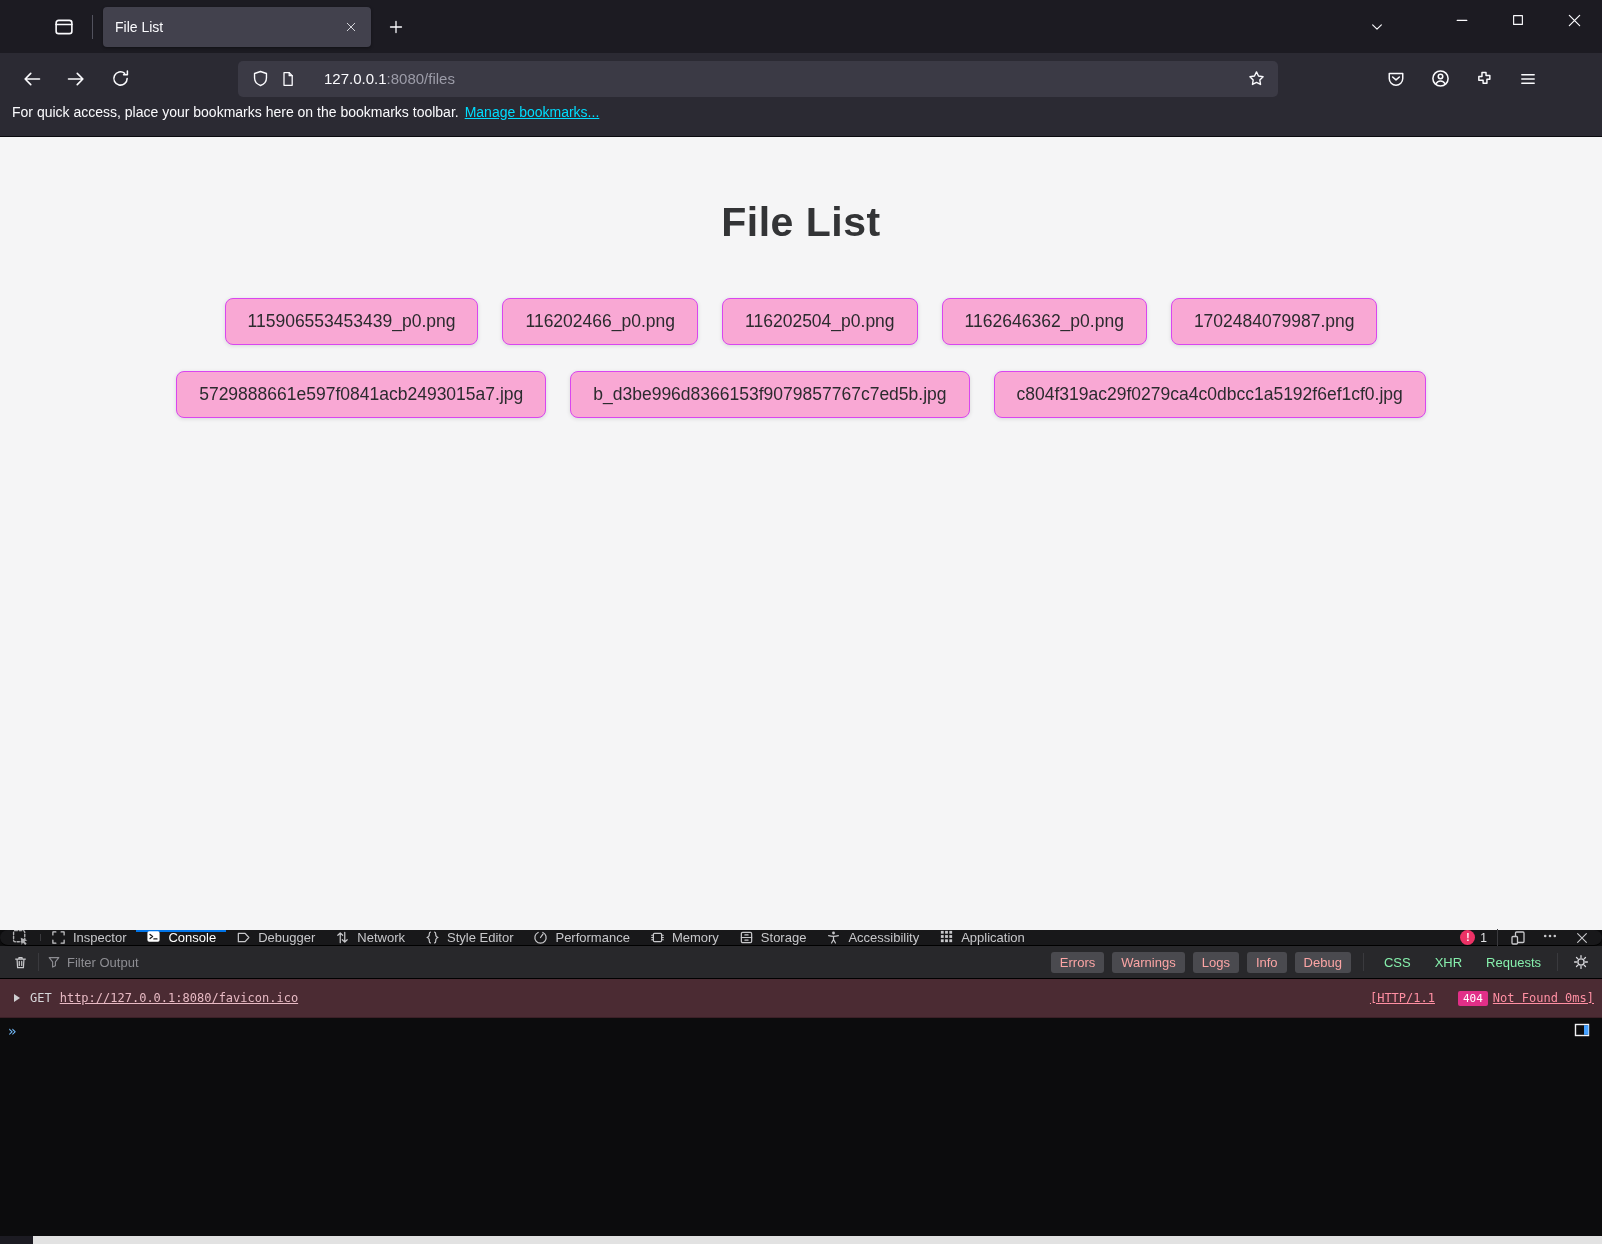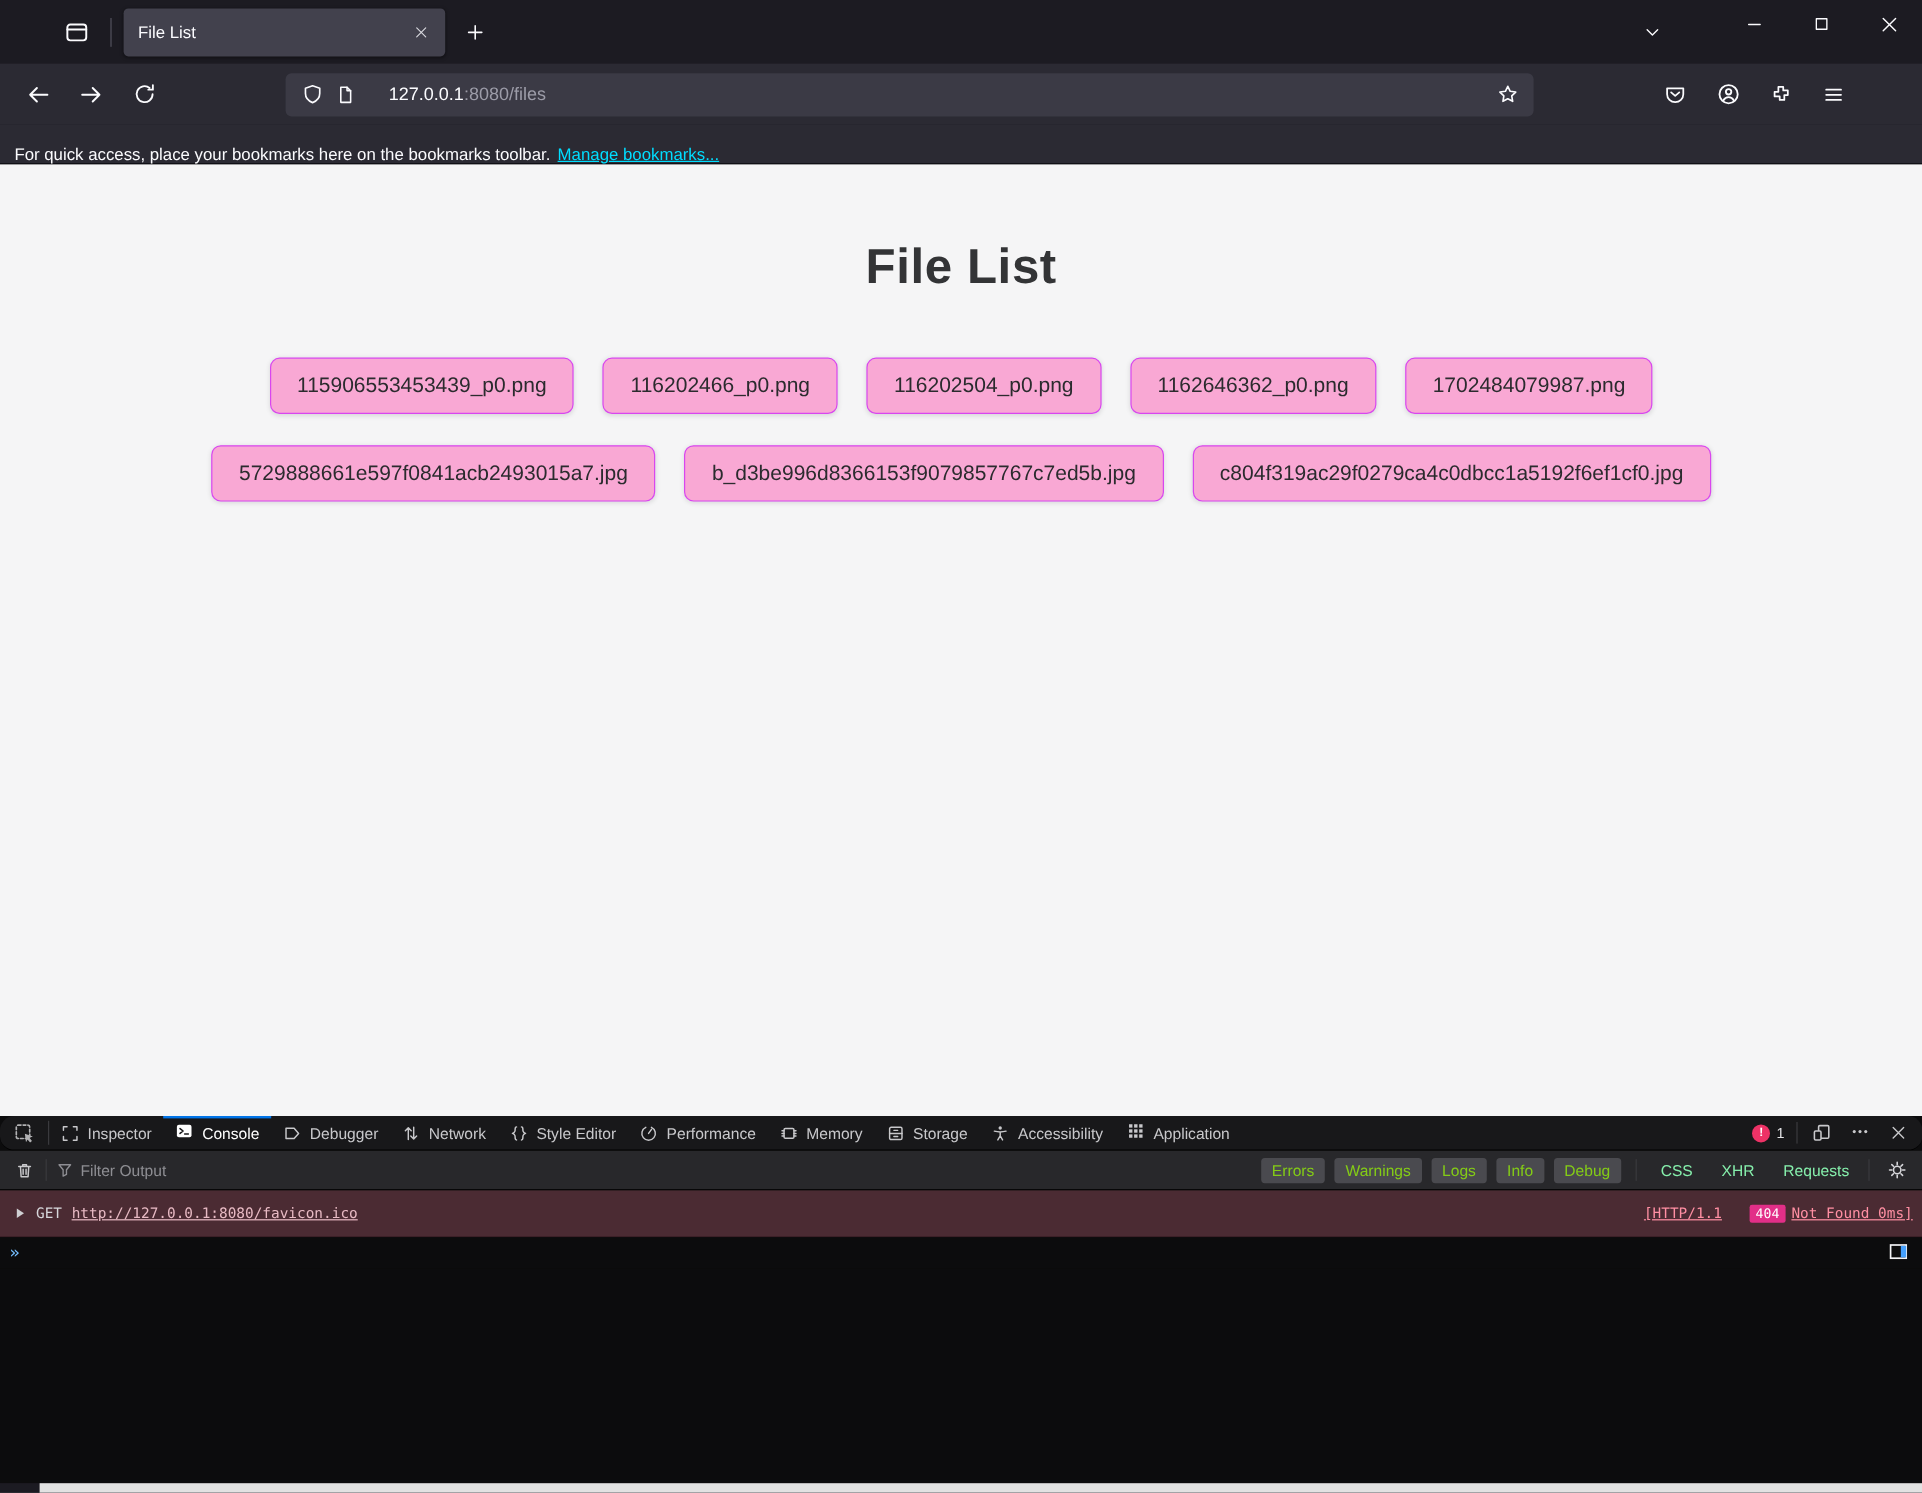--- a/index.html
+++ b/index.html
@@ -26,47 +26,47 @@
   .navbar { height:51px; background:#2b2a33; display:flex; align-items:center; flex:none; padding:0 10px; }
   .nav-btn { width:36px; height:36px; border:none; background:transparent; color:#fbfbfe; display:flex; align-items:center; justify-content:center; border-radius:4px; margin:0 4px; }
   .urlbar { height:36px; flex:none; width:1040px; margin-left:96px; background:#3b3a45; border-radius:5px; display:flex; align-items:center; padding:0 8px; color:#fbfbfe; }
   .urlbar .u-icon { width:28px; height:28px; display:flex; align-items:center; justify-content:center; color:#fbfbfe; }
   .url-text { font-size:15px; margin-left:22px; flex:1; text-align:left; white-space:nowrap; }
   .url-host { color:#fbfbfe; }
   .url-rest { color:#9c9ca8; }
   .nav-right { display:flex; align-items:center; margin-left:96px; }
 
   
-  .bookmarksbar { height:33px; background:#2b2a33; display:flex; align-items:flex-end; padding:0 12px; flex:none; font-size:14px; color:#fbfbfe; border-bottom:1px solid #0a0a0f; }
+  .bookmarksbar { height:33px; background:#2b2a33; display:flex; align-items:flex-start; padding:0 12px; flex:none; font-size:14px; color:#fbfbfe; border-bottom:1px solid #0a0a0f; }
   .bm-link { color:#00ddff; text-decoration:underline; margin-left:6px; cursor:pointer; }
 
   
   .content { height:793px; background:#f5f5f6; flex:none; overflow:hidden; text-align:center; }
   .page-title { margin-top:62px; font-size:41px; font-weight:bold; color:#333436; letter-spacing:.5px; }
   .files { width:1360px; margin:52px auto 0; display:flex; flex-wrap:wrap; justify-content:center; gap:26px 24px; }
   .file-btn { background:#f9a8d4; border:1px solid #d946ef; border-radius:8px; padding:12px 22px; font-size:17.5px; color:#2b2b2e; font-family:"Liberation Sans", sans-serif; box-shadow:0 1px 4px rgba(0,0,0,.12); cursor:pointer; white-space:nowrap; }
 
   
   .devtools { flex:1; display:flex; flex-direction:column; background:#0c0c0d; color:#b1b1b3; }
-  .dt-tabbar { height:29px; background:#18181a; display:flex; align-items:stretch; flex:none; border-bottom:1px solid #000; font-size:13px;border-radius:12px; }
+  .dt-tabbar { height:16px; background:#18181a; display:flex; align-items:stretch; flex:none; border-bottom:1px solid #000; font-size:13px;border-radius:12px; }
   .dt-pick { width:40px; display:flex; align-items:center; justify-content:center; color:#b1b1b3; border:none; background:transparent; }
   .dt-vdiv { width:1px; background:#3a3a3e; margin:4px 0; }
   .dt-tab { display:flex; align-items:center; gap:7px; padding:0 10px; border:none; background:transparent; color:#c8c8cb; border-top:2px solid transparent; border-bottom:2px solid transparent; cursor:pointer; font-size:13px; font-family:"Liberation Sans", sans-serif; }
   .dt-tab.selected { color:#ffffff; border-top:2px solid #0074e8; }
   .dt-tab .ic { flex:none; }
   .dt-tab-right { margin-left:auto; display:flex; align-items:center; gap:4px; padding-right:6px; }
   .err-count { display:flex; align-items:center; gap:5px; color:#e3e3e6; font-size:12px; margin-right:4px; }
   .err-dot { width:15px; height:15px; border-radius:50%; background:#ed3266; color:#fff; font-size:10px; font-weight:bold; display:flex; align-items:center; justify-content:center; }
   .dt-iconbtn { width:28px; height:24px; border:none; background:transparent; color:#c8c8cb; display:flex; align-items:center; justify-content:center; border-radius:2px; }
 
   .dt-filterbar { height:30px; background:#28282b; display:flex; align-items:center; flex:none; border-bottom:1px solid #000; padding:16px 6px; }
   .flt-input-wrap { display:flex; align-items:center; gap:6px; flex:1; color:#8e8e93; }
   .flt-input { background:transparent; border:none; outline:none; color:#d7d7db; font-size:13px; font-family:"Liberation Sans", sans-serif; width:400px; }
   .flt-input::placeholder { color:#8e8e93; }
-  .pill { background:#4a4a4f; border:none; color:#84cc16; font-size:13px; padding:3px 9px; border-radius:3px; margin-left:8px; cursor:pointer; font-family:"Liberation Sans", sans-serif; }
+  .pill { background:#4a4a4f; border:none; color:#fca5a5; font-size:13px; padding:3px 9px; border-radius:3px; margin-left:8px; cursor:pointer; font-family:"Liberation Sans", sans-serif; }
   .flt-cat { background:transparent; border:none; color:#86efac; font-size:13px; padding:3px 8px; margin-left:8px; cursor:pointer; font-family:"Liberation Sans", sans-serif; }
   .gear-btn { width:30px; height:24px; border:none; background:transparent; color:#d7d7db; display:flex; align-items:center; justify-content:center; margin-left:6px; }
 
   .dt-error-row { height:39px; background:#4b2b33; display:flex; align-items:center; flex:none; font-family:"DejaVu Sans Mono","Liberation Mono",monospace; font-size:12px; padding:0 8px; border-bottom:1px solid #3c2027; }
   .tri { width:0; height:0; border-left:6px solid #cfcfd2; border-top:4px solid transparent; border-bottom:4px solid transparent; margin:0 10px 0 6px; }
   .method { color:#d7d7db; margin-right:8px; }
   .req-url { color:#e8bac4; text-decoration:underline; cursor:pointer; }
   .status-right { margin-left:auto; color:#ff8fa3; display:flex; align-items:center; gap:5px; }
   .status-open { text-decoration:underline; }
   .code-badge { background:#e22f88; color:#ffffff; font-size:11px; padding:0 5px; border-radius:2px; line-height:15px;margin-left:18px; }

